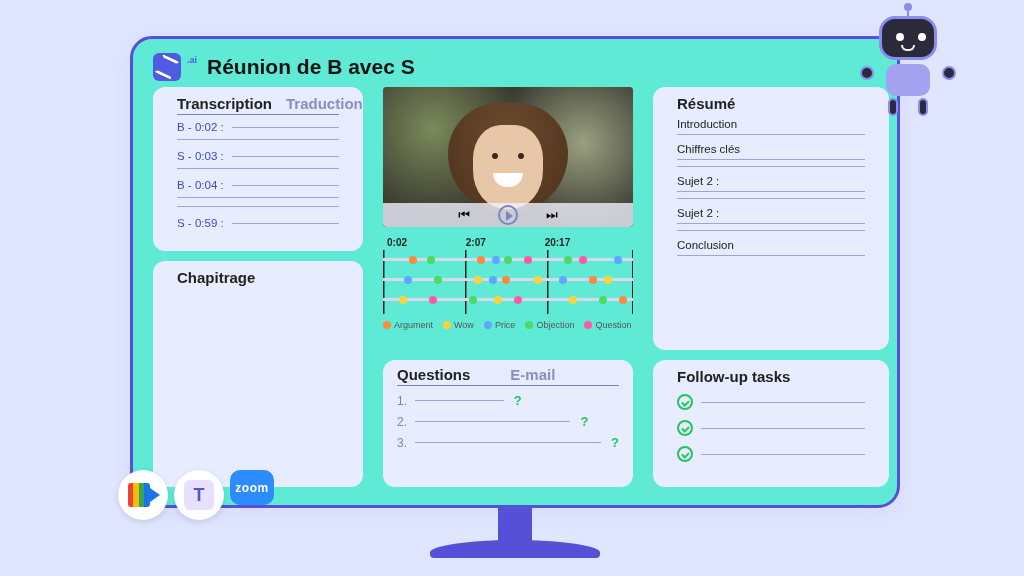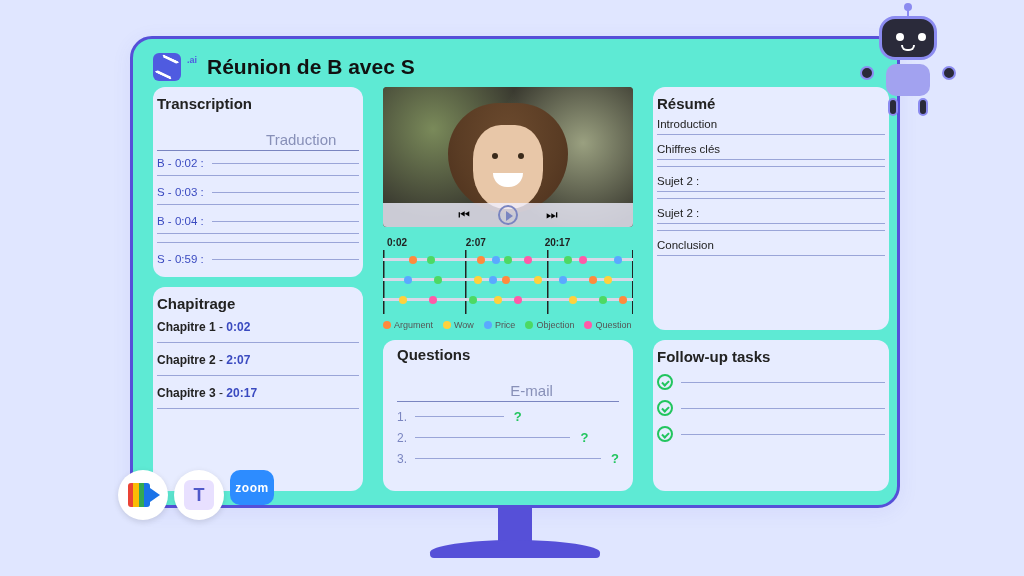--- a/index.html
+++ b/index.html
@@ -54,26 +54,26 @@
   .grid {
     display: grid;
     grid-template-columns: 210px 250px 236px;
     grid-template-rows: auto auto auto;
     gap: 10px 20px;
     height: 400px;
   }
   .panel {
     background: #e7ecff;
     border-radius: 12px;
-    padding: 8px 4px 10px;
+    padding: 8px 24px 10px;
   }
   .panel h3, .panel .tabs { font-size: 15px; font-weight: 700; color:#222; margin-bottom:4px; }
   .tabs { display:flex; gap:14px; border-bottom:1.5px solid #7a85c0; padding-bottom:2px; }
   .tab { cursor:pointer; }
-  .tab.inactive { color:#8890b8; font-weight:400;margin-top:36px; }
+  .tab.inactive { color:#8890b8; font-weight:700; }
   .line-entry { font-size: 11.5px; color:#3a4ac0; padding:2px 0; display:flex; align-items:center; gap:4px;}
   .dash { flex:1; border-bottom:1px solid #9aa5d8; margin-left:4px; }
   .long-dash { border-bottom:1px solid #9aa5d8; height:1px; margin:4px 0 8px; }
   .chapter { font-size:12px; color:#222; padding:4px 0;}
   .chapter b { font-weight:600; }
   .chapter .ts { color:#3a4ac0; font-weight:600; }
   .chapter-line { border-bottom:1px solid #9aa5d8; margin:4px 0 6px; }
   .resume .sub { font-size:11.5px; color:#222; font-weight:500; padding-top:2px;}
   .resume .uline { border-bottom:1px solid #9aa5d8; margin:4px 0 6px; }
 
@@ -213,28 +213,20 @@
           <div class="long-dash"></div>
           <div class="line-entry">
             <span>S - 0:59 :</span>
             <span class="dash"></span>
           </div>
         </div>
     </div>
 
     <div class="panel chapitrage">
       <h3>Chapitrage</h3>
-      <div id="chapter-list">
-          <div class="chapter"><b>Chapitre 1</b> - <span class="ts">0:02</span></div>
-          <div class="chapter-line"></div>
-          <div class="chapter"><b>Chapitre 2</b> - <span class="ts">2:07</span></div>
-          <div class="chapter-line"></div>
-          <div class="chapter"><b>Chapitre 3</b> - <span class="ts">20:17</span></div>
-          <div class="chapter-line"></div>
-        </div>
     </div>
 
     <div class="video-block">
       <div class="video-thumb">
         <div class="bg-blur"></div>
         <div class="hair"></div>
         <div class="face"></div>
         <div class="eye l"></div>
           <div class="eye r"></div>
         <div class="smile"></div>

